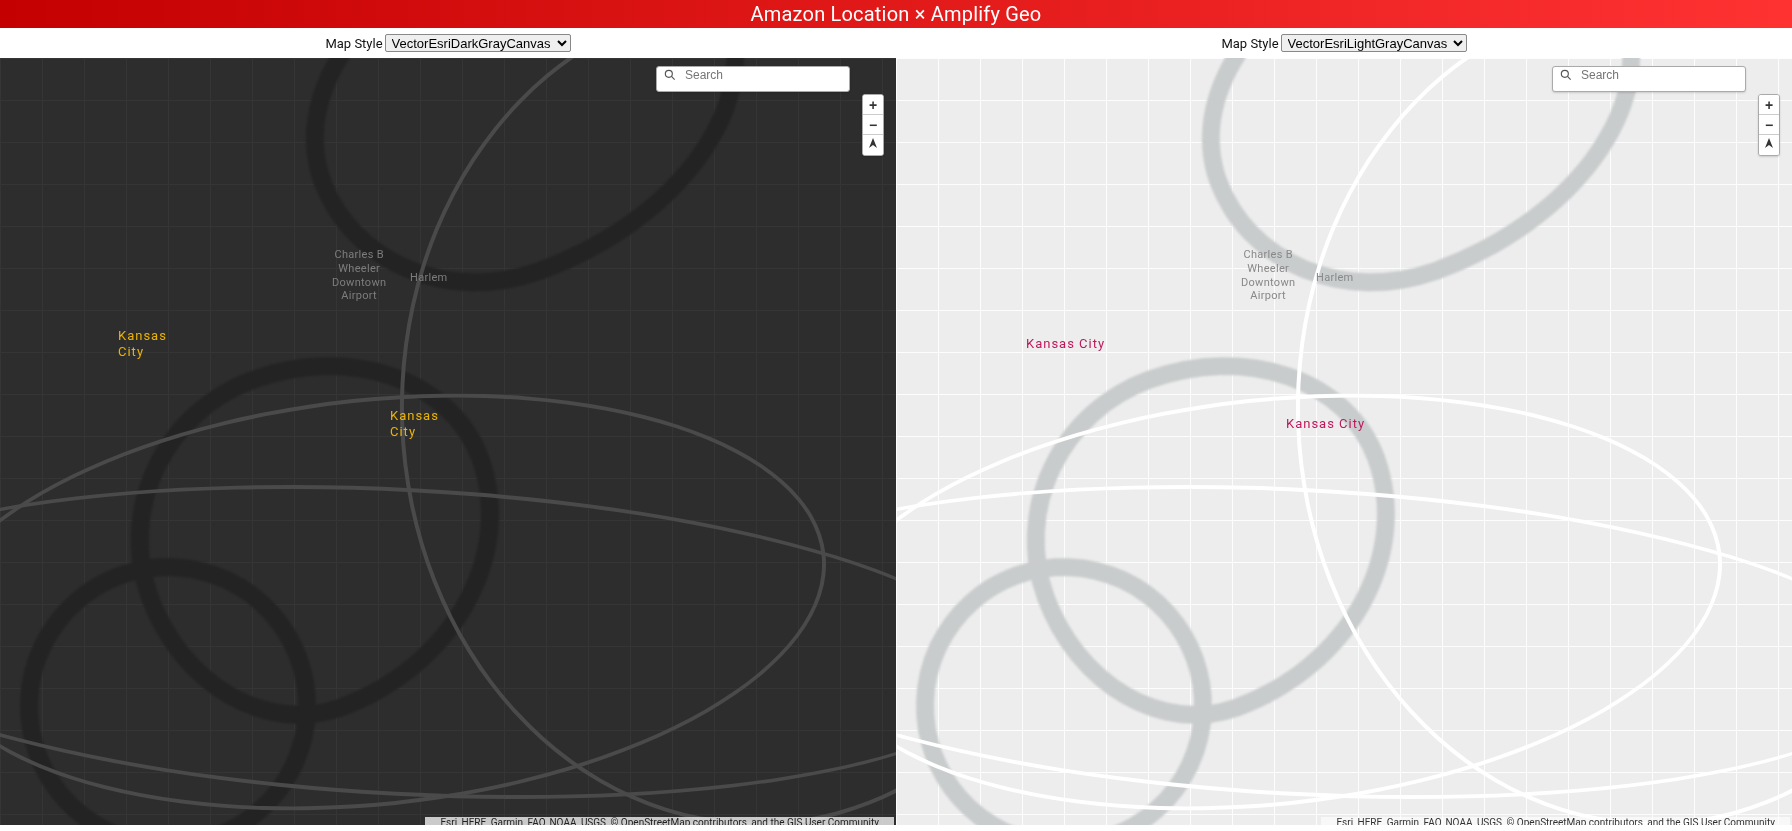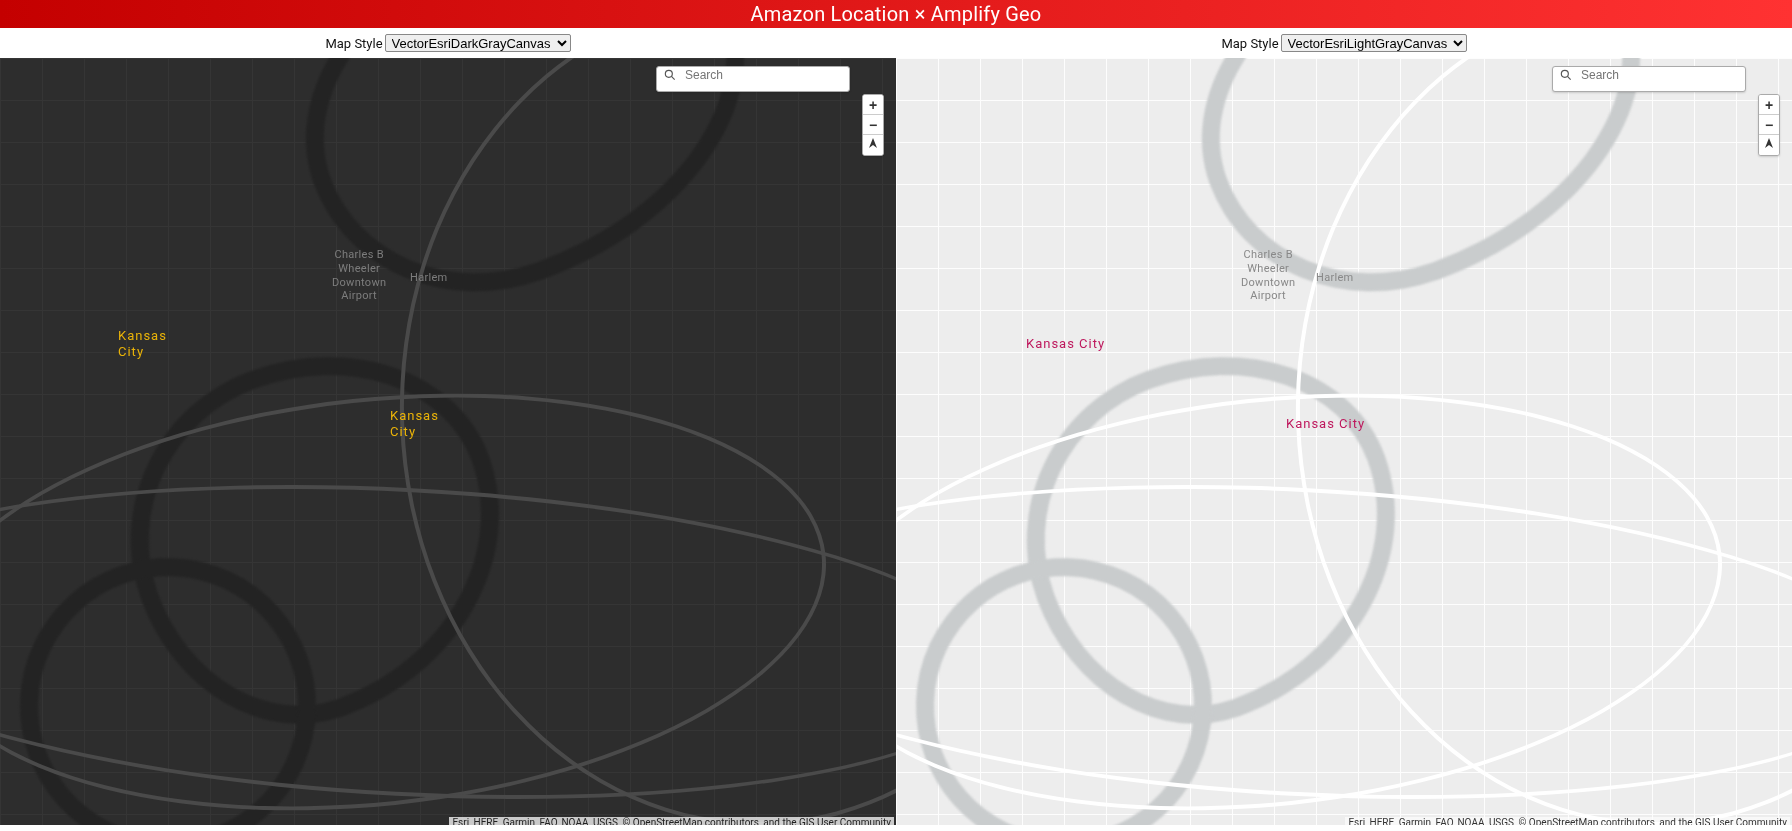--- a/index.html
+++ b/index.html
@@ -169,21 +169,21 @@
   .ctrl button:last-child{border-bottom:none;}
   .ctrl svg { width:10px; height:12px; }
 
   
   .attrib {
     position:absolute;
     right:2px;
     bottom:2px;
     font-size:10px;
     line-height:1;
-    padding:1px 3px;
+    padding:1px 15px;
     background: rgba(255,255,255,.6);
     color:#333;
   }
   .dark .attrib { background: rgba(255,255,255,.75); color:#222; }
 
   .bottom-strip{
     position:absolute;
     left:0; right:0; bottom:0;
     height:6px;
     background:#fff;

